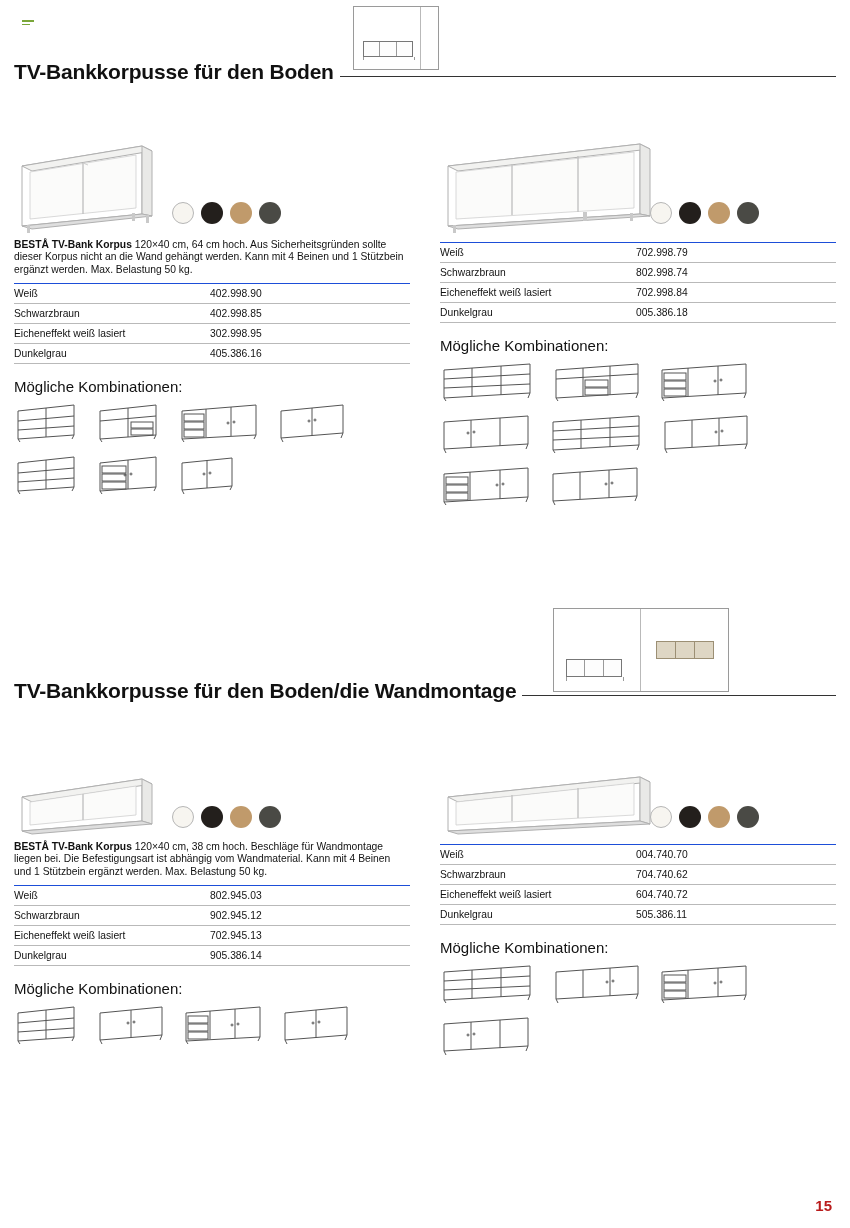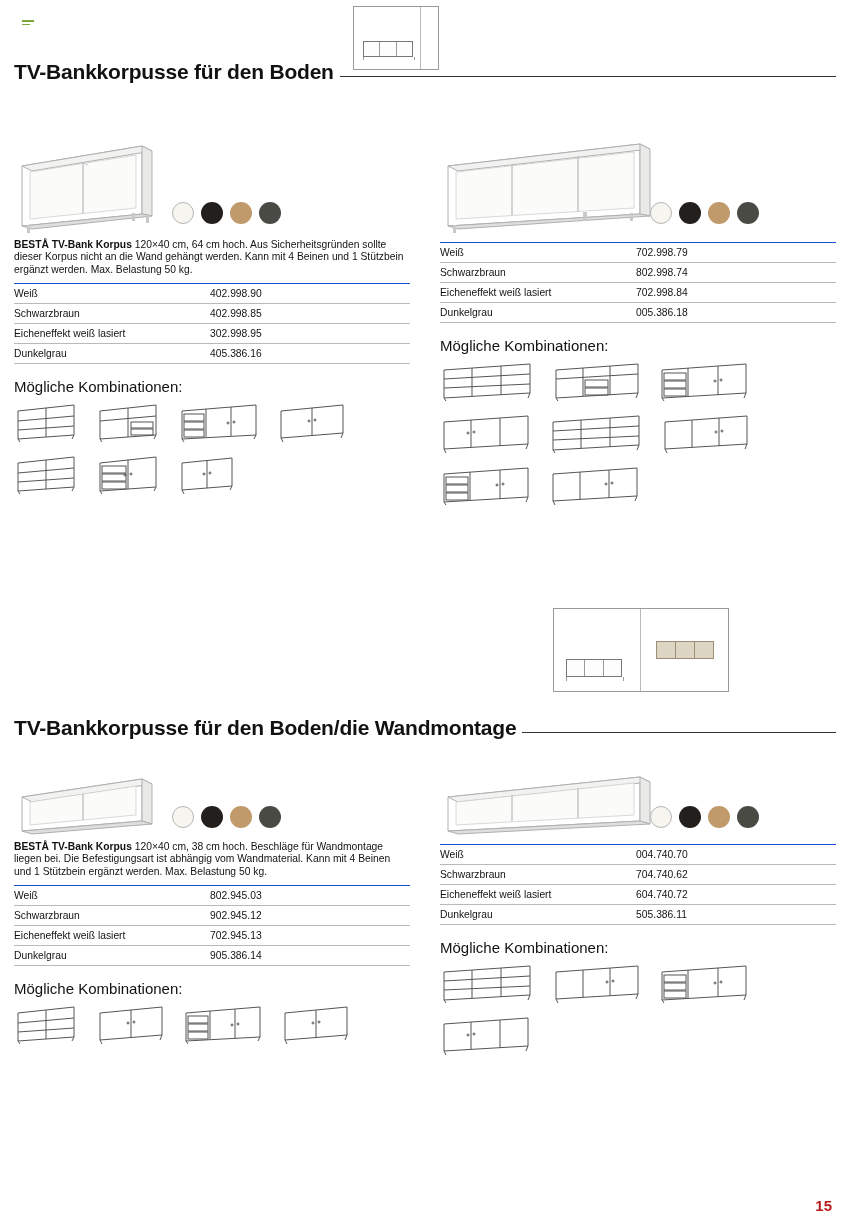--- a/index.html
+++ b/index.html
@@ -520,21 +520,21 @@
         <span></span>
     </div>
     <div class="thumb-unit" style="left:102px; top:32px; width:58px; height:18px; background:#ded6c4; border-color:#9c8f74;">
       <span style="border-color:#9c8f74;"></span>
         <span style="border-color:#9c8f74;"></span>
         <span></span>
     </div>
     <div style="position:absolute; left:12px; bottom:10px; width:56px; height:4px; border-left:1px solid #9a9a9a; border-right:1px solid #9a9a9a;"></div>
   </div>
 
-  <div class="title-row" style="position:absolute; left:14px; top:679px; width:822px;margin-top:37px;">
+  <div class="title-row" style="position:absolute; left:14px; top:679px; width:822px;">
     <h1 class="section-title">TV-Bankkorpusse für den Boden/die Wandmontage</h1>
     <div class="title-rule"></div>
   </div>
 
   <div class="cols" style="position:absolute; left:14px; top:745px; width:822px;">
 
     <div class="col">
       <div class="unit-wrap" style="height:92px;">
         <svg width="300" height="92" viewBox="0 0 300 92">
           <polygon points="8,52 128,34 128,76 8,86" fill="#ffffff" stroke="#b0b0b0" stroke-width="1"></polygon>

